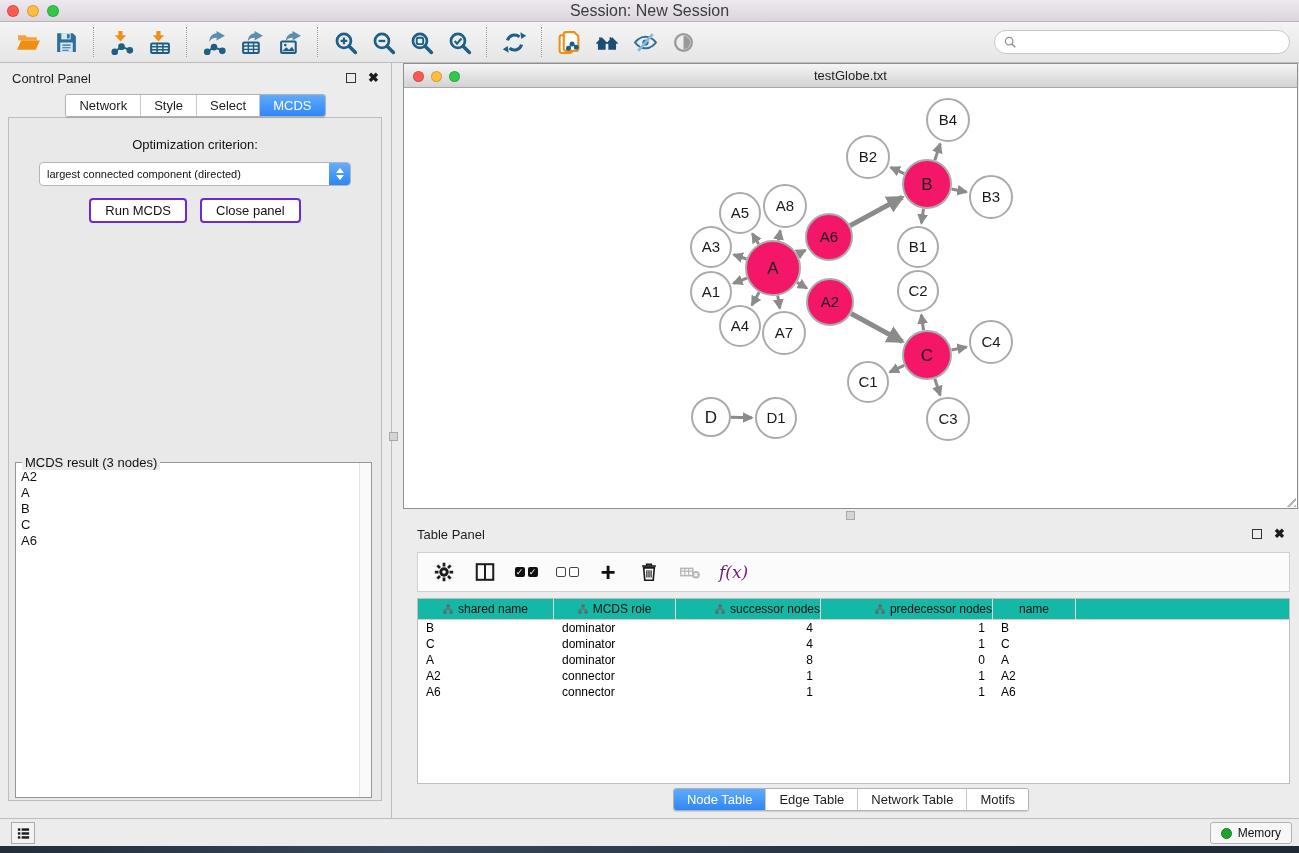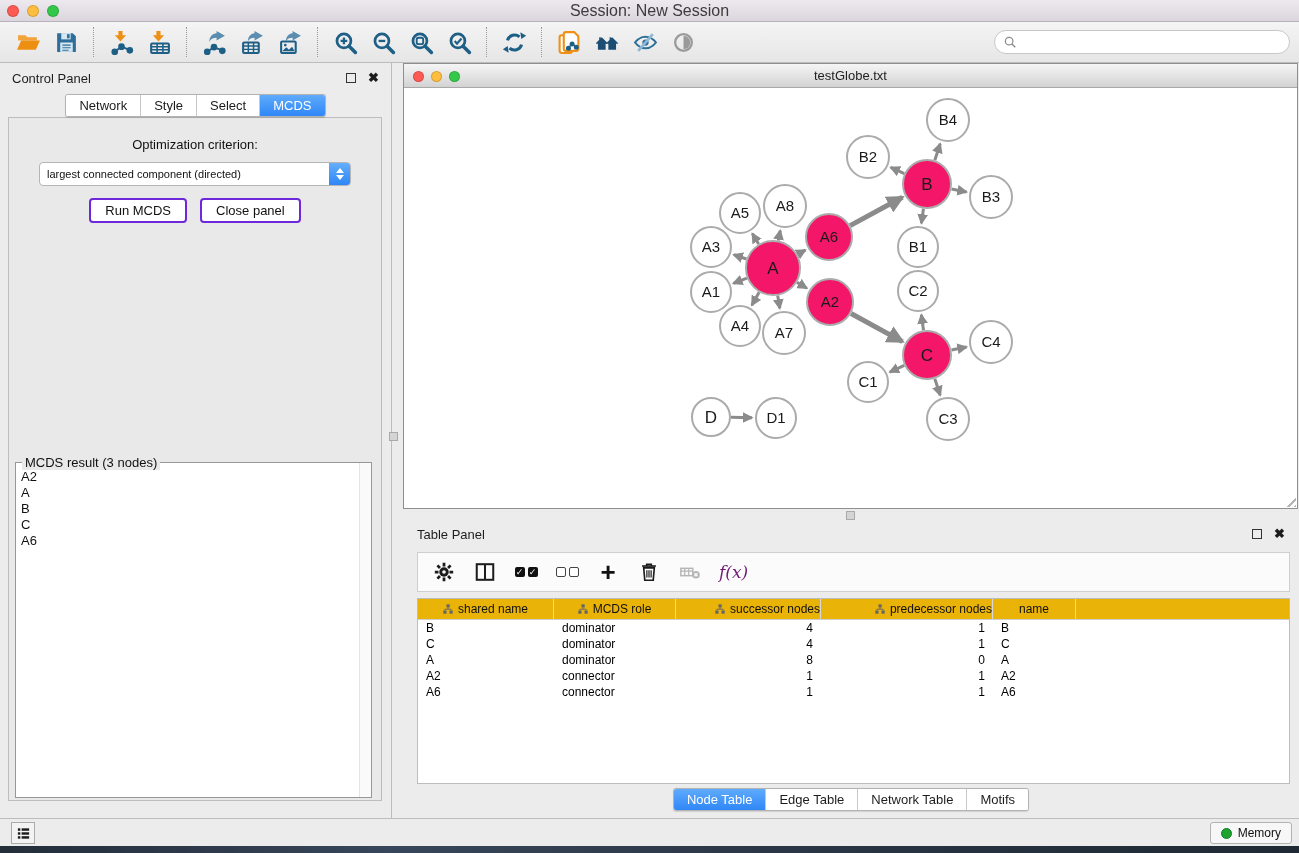--- a/index.html
+++ b/index.html
@@ -90,21 +90,21 @@
   .tt-ic { display:flex; align-items:center; justify-content:center; width:24px; height:24px; cursor:pointer; }
   .tt-ic svg { width:22px; height:22px; }
   .plus-glyph { font-size:26px; font-weight:bold; color:#111; line-height:22px; }
   .chkpair { display:flex; gap:3px; }
   .chk { width:10px; height:10px; border-radius:2px; }
   .chk.on { background:#111; color:#fff; font-size:9px; line-height:10px; text-align:center; }
   .chk.off { border:1.6px solid #444; background:#fff; }
   .fx { font-family:"DejaVu Serif", serif; font-style:italic; font-size:17px; color:#701a75; }
 
   .ntable { position:absolute; left:14px; right:9px; top:78px; bottom:34px; background:#fff; border:1px solid #bdbdbd; overflow:hidden; }
-  .thead { display:flex; height:21px; background:#eab308; border-bottom:1px solid #cfcfcf; }
+  .thead { display:flex; height:21px; background:#14b8a6; border-bottom:1px solid #cfcfcf; }
   .th { display:flex; align-items:center; justify-content:center; gap:5px; font-size:12px; color:#111;
     border-right:1px solid #d9d9d9; cursor:pointer; }
   .th svg { width:10px; height:10px; }
   .c0{ width:136px; } .c1{ width:122px; } .c2{ width:145px;justify-content:flex-end; } .c3{ width:172px;justify-content:flex-end; } .c4{ width:83px; }
   .cfill { flex:1; border-right:none !important; }
   .trow { display:flex; height:16px; align-items:center; }
   .td { font-size:12px; color:#000; padding:0 8px; white-space:nowrap; overflow:hidden; }
   .td.num { text-align:right; }
 
   .tp-tabs { position:absolute; left:0; right:0; bottom:7px; display:flex; justify-content:center; }

